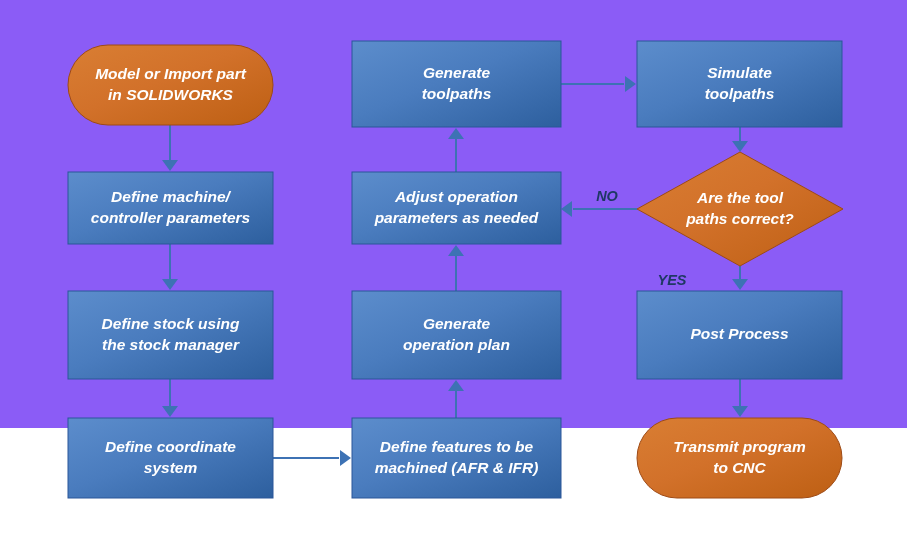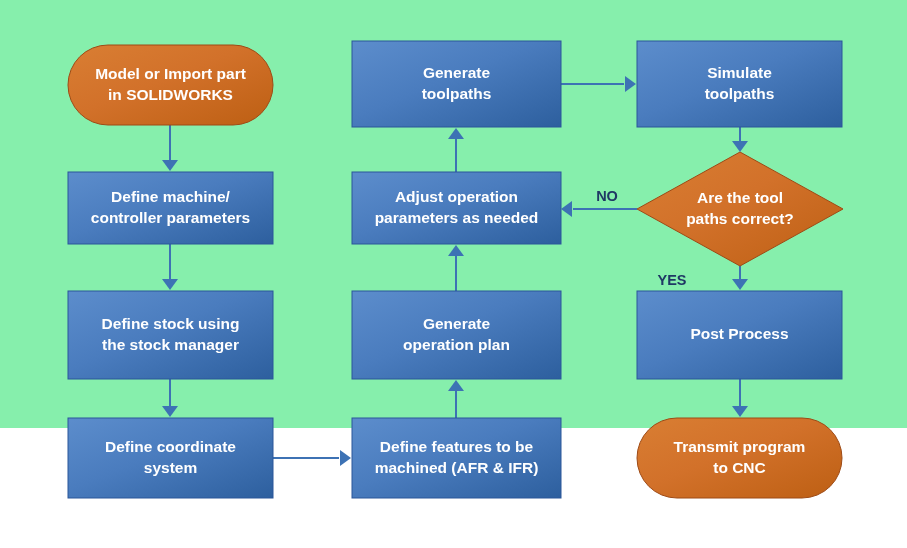--- a/index.html
+++ b/index.html
@@ -10,21 +10,22 @@
   body {
     width: 907px;
     height: 548px;
     overflow: hidden;
     font-family: "Liberation Sans", sans-serif;
   }
   #flowchart-root {
     position: relative;
     width: 907px;
     height: 428px;
-    background: #86efac;
+    background: #8b5cf6;
+    font-style: italic;
   }
   svg.chart-svg {
     display: block;
     width: 907px;
     height: 548px;
   }
   .node-label {
     font-family: "Liberation Sans", sans-serif;
     font-weight: bold;
     font-size: 15.5px;

